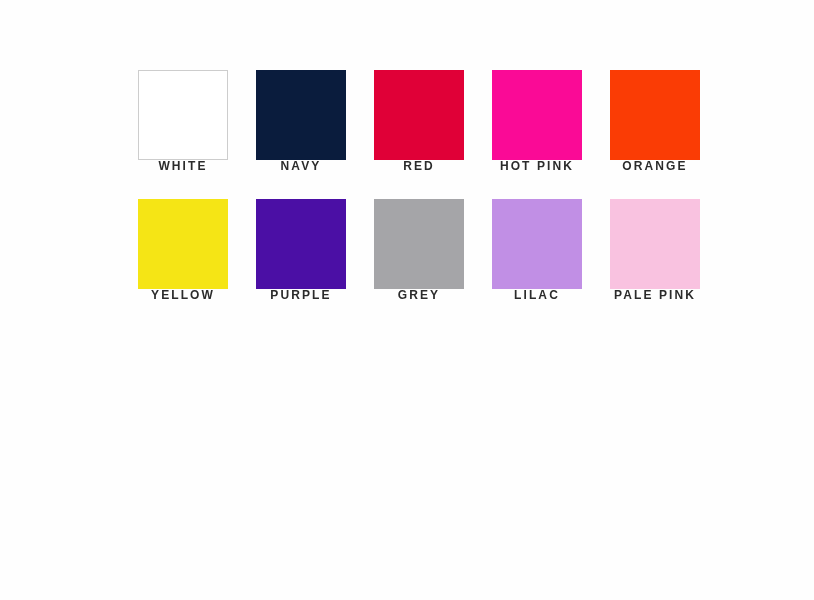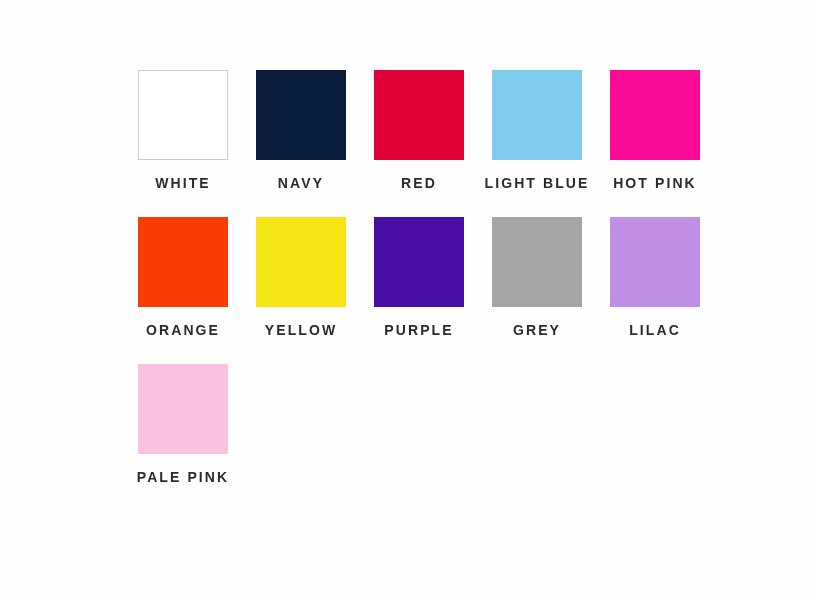--- a/index.html
+++ b/index.html
@@ -46,23 +46,23 @@
     height: 90px;
     box-sizing: border-box;
     display: block;
   }
 
   .swatch-chip.has-outline {
     border: 1px solid #cdcdcd;
   }
 
   .swatch-label {
-    margin-top: 16px;
+    margin-top: 0;
     font-family: "Liberation Sans", sans-serif;
-    font-size: 14px;
+    font-size: 12px;
     font-weight: 700;
     letter-spacing: 2.1px;
     color: #2b2b2b;
     text-transform: uppercase;
     text-align: center;
     line-height: 1;
     white-space: nowrap;
   }
 </style>
 </head>
@@ -74,24 +74,20 @@
         <div class="swatch-chip has-outline" style="background-color: rgb(255, 255, 255);"></div>
         <div class="swatch-label">WHITE</div>
       </div>
       <div class="swatch-cell">
         <div class="swatch-chip" style="background-color: rgb(10, 28, 61);"></div>
         <div class="swatch-label">NAVY</div>
       </div>
       <div class="swatch-cell">
         <div class="swatch-chip" style="background-color: rgb(224, 0, 55);"></div>
         <div class="swatch-label">RED</div>
-      </div>
-      <div class="swatch-cell">
-        <div class="swatch-chip" style="background-color: rgb(127, 204, 239);"></div>
-        <div class="swatch-label">LIGHT BLUE</div>
       </div>
       <div class="swatch-cell">
         <div class="swatch-chip" style="background-color: rgb(250, 10, 150);"></div>
         <div class="swatch-label">HOT PINK</div>
       </div>
       <div class="swatch-cell">
         <div class="swatch-chip" style="background-color: rgb(250, 60, 5);"></div>
         <div class="swatch-label">ORANGE</div>
       </div>
       <div class="swatch-cell">

